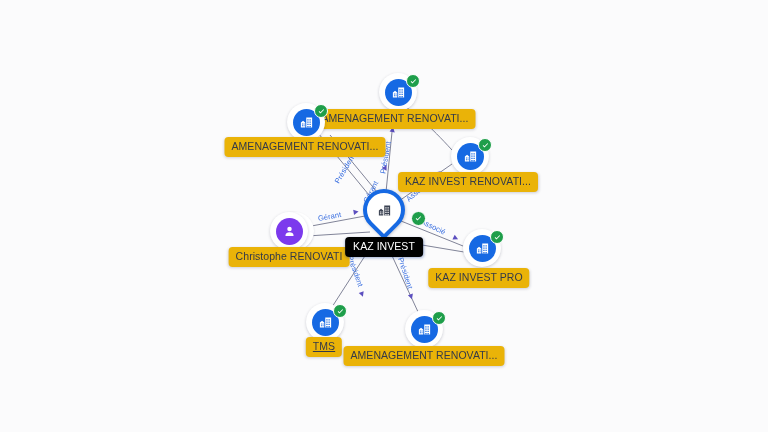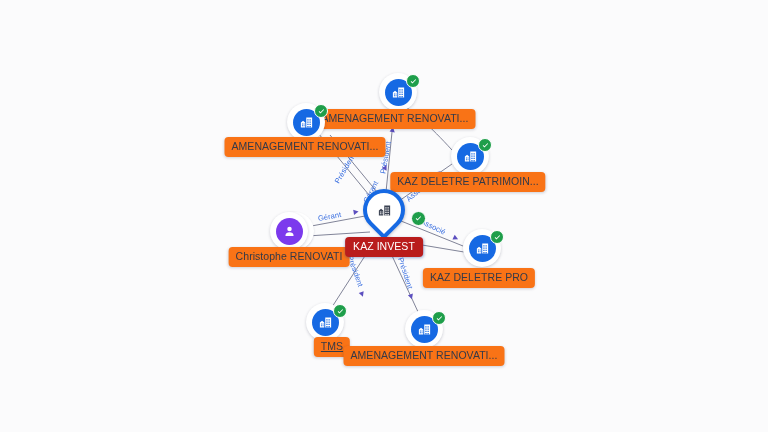--- a/index.html
+++ b/index.html
@@ -150,33 +150,33 @@
     box-sizing: border-box;
     display: flex;
     align-items: center;
     justify-content: center;
     z-index: 5;
   }
 
   
   .node-label {
     position: absolute;
-    background: #f97316;
+    background: #eab308;
     color: #343a49;
     font-size: 10.5px;
     line-height: 1;
     padding: 4px 7px 5px 7px;
     border-radius: 4px;
     white-space: nowrap;
     box-shadow: 0 1px 3px rgba(30,35,70,0.20);
     transform: translateX(-50%);
     letter-spacing: 0.05px;
   }
   .node-label.selected {
-    background: #b91c1c;
+    background: #000000;
     color: #ffffff;
     box-shadow: 0 1px 3px rgba(20,60,150,0.4);
     font-size: 10.5px;
     padding: 4px 8px 5px 8px;
   }
 </style>
 </head>
 <body>
 
 <div id="app" style="background: rgb(251, 251, 252); width: 768px; height: 432px;">
@@ -268,21 +268,21 @@
     <path fill="#ffffff" d="M11.6 20H21V4h-9.4v16zm1.7-13.4h2v2h-2v-2zm3.5 0h2v2h-2v-2zm-3.5 3.6h2v2h-2v-2zm3.5 0h2v2h-2v-2zm-3.5 3.6h2v2h-2v-2zm3.5 0h2v2h-2v-2zm-3.5 3.6h2v2.1h-2v-2.1zm3.5 0h2v2.1h-2v-2.1z"></path>
   </svg>
           </div>
         </div>
         <div class="badge">
           <svg width="9" height="9" viewBox="0 0 24 24" aria-hidden="true">
     <path fill="#ffffff" d="M9.3 17.2 4.6 12.5l1.6-1.6 3.1 3.1 8-8 1.6 1.6z"></path>
   </svg>
         </div>
       </div>
-      <div class="node-label" style="left: 468px; top: 172px;">KAZ DELETRE PATRIMOIN...</div>
+      <div class="node-label" style="left: 468px; top: 172px;">KAZ INVEST RENOVATI...</div>
       <div class="node" style="left: 289px; top: 231px;">
         <div class="stack s2"></div>
         <div class="stack s1"></div>
         <div class="node-circle">
           <div class="person-inner">
             <svg width="15" height="15" viewBox="0 0 24 24" aria-hidden="true">
     <circle cx="12" cy="8" r="3.6" fill="#ffffff"></circle>
     <path fill="#ffffff" d="M12 13c-3.6 0-6.4 2.1-6.4 4.5V19h12.8v-1.5C18.4 15.1 15.6 13 12 13z"></path>
   </svg>
           </div>
@@ -314,37 +314,37 @@
     <path fill="#ffffff" d="M11.6 20H21V4h-9.4v16zm1.7-13.4h2v2h-2v-2zm3.5 0h2v2h-2v-2zm-3.5 3.6h2v2h-2v-2zm3.5 0h2v2h-2v-2zm-3.5 3.6h2v2h-2v-2zm3.5 0h2v2h-2v-2zm-3.5 3.6h2v2.1h-2v-2.1zm3.5 0h2v2.1h-2v-2.1z"></path>
   </svg>
           </div>
         </div>
         <div class="badge">
           <svg width="9" height="9" viewBox="0 0 24 24" aria-hidden="true">
     <path fill="#ffffff" d="M9.3 17.2 4.6 12.5l1.6-1.6 3.1 3.1 8-8 1.6 1.6z"></path>
   </svg>
         </div>
       </div>
-      <div class="node-label" style="left: 479px; top: 268px;">KAZ DELETRE PRO</div>
+      <div class="node-label" style="left: 479px; top: 268px;">KAZ INVEST PRO</div>
       <div class="node" style="left: 325px; top: 322px;">
         <div class="node-circle">
           <div class="node-inner">
             <svg width="15" height="15" viewBox="0 0 24 24" aria-hidden="true">
     <path fill="#ffffff" d="M3 20h7v-8.2L6.5 9 3 11.8V20zm1.7-6.5h1.6v1.6H4.7v-1.6zm2.6 0h1.6v1.6H7.3v-1.6zM4.7 16.2h1.6v1.8H4.7v-1.8zm2.6 0h1.6v1.8H7.3v-1.8z"></path>
     <path fill="#ffffff" d="M11.6 20H21V4h-9.4v16zm1.7-13.4h2v2h-2v-2zm3.5 0h2v2h-2v-2zm-3.5 3.6h2v2h-2v-2zm3.5 0h2v2h-2v-2zm-3.5 3.6h2v2h-2v-2zm3.5 0h2v2h-2v-2zm-3.5 3.6h2v2.1h-2v-2.1zm3.5 0h2v2.1h-2v-2.1z"></path>
   </svg>
           </div>
         </div>
         <div class="badge">
           <svg width="9" height="9" viewBox="0 0 24 24" aria-hidden="true">
     <path fill="#ffffff" d="M9.3 17.2 4.6 12.5l1.6-1.6 3.1 3.1 8-8 1.6 1.6z"></path>
   </svg>
         </div>
       </div>
-      <div class="node-label" style="left: 332px; top: 337px; text-decoration: underline;">TMS</div>
+      <div class="node-label" style="left: 324px; top: 337px; text-decoration: underline;">TMS</div>
       <div class="node" style="left: 424px; top: 329px;">
         <div class="node-circle">
           <div class="node-inner">
             <svg width="15" height="15" viewBox="0 0 24 24" aria-hidden="true">
     <path fill="#ffffff" d="M3 20h7v-8.2L6.5 9 3 11.8V20zm1.7-6.5h1.6v1.6H4.7v-1.6zm2.6 0h1.6v1.6H7.3v-1.6zM4.7 16.2h1.6v1.8H4.7v-1.8zm2.6 0h1.6v1.8H7.3v-1.8z"></path>
     <path fill="#ffffff" d="M11.6 20H21V4h-9.4v16zm1.7-13.4h2v2h-2v-2zm3.5 0h2v2h-2v-2zm-3.5 3.6h2v2h-2v-2zm3.5 0h2v2h-2v-2zm-3.5 3.6h2v2h-2v-2zm3.5 0h2v2h-2v-2zm-3.5 3.6h2v2.1h-2v-2.1zm3.5 0h2v2.1h-2v-2.1z"></path>
   </svg>
           </div>
         </div>
         <div class="badge">

